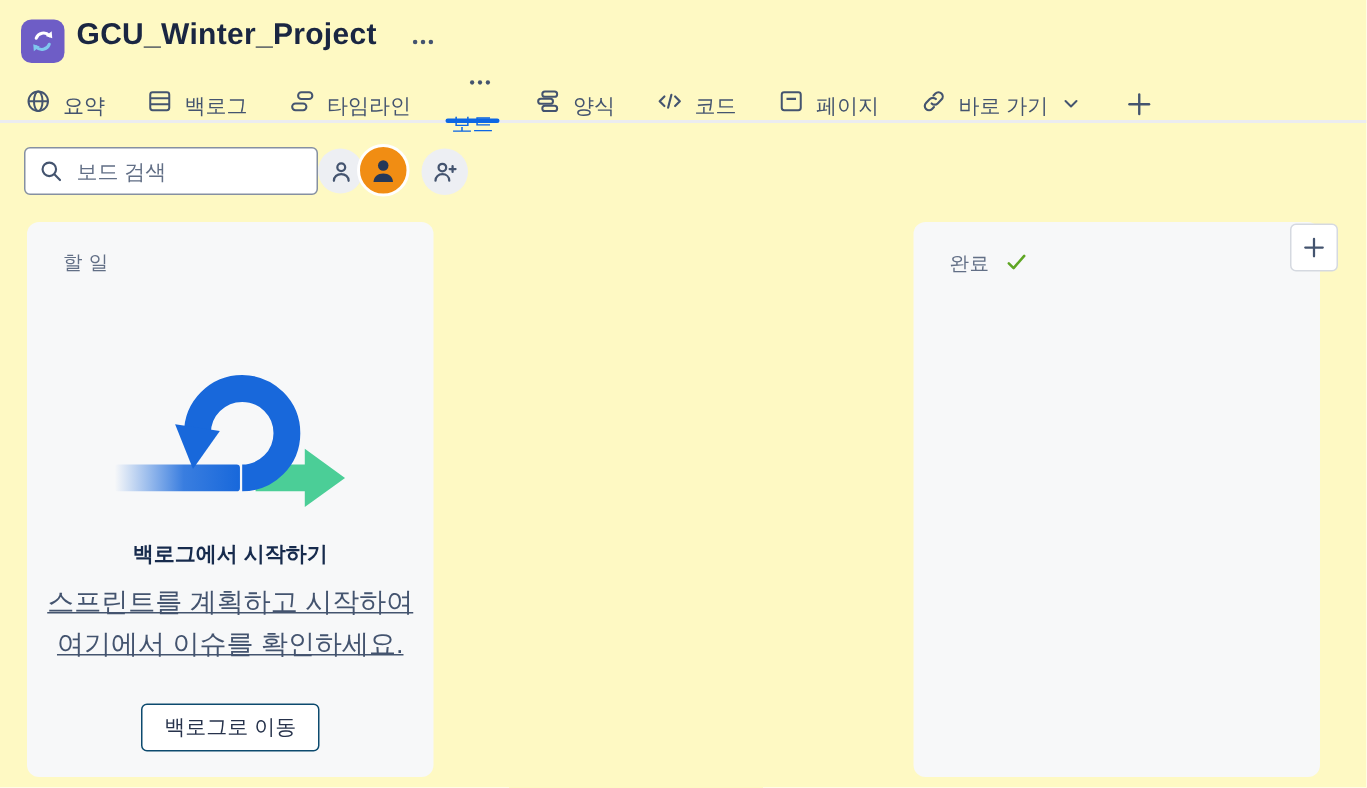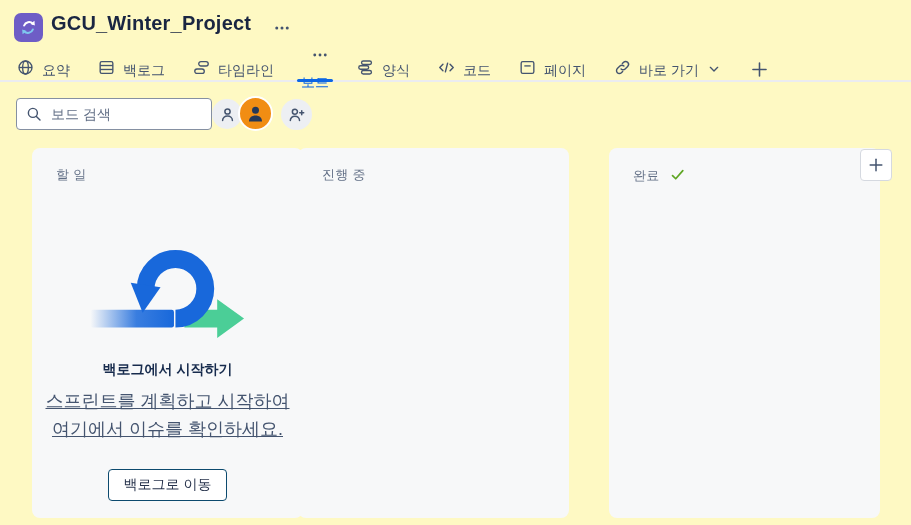--- a/index.html
+++ b/index.html
@@ -70,21 +70,21 @@
   }
   .avatar-gray  { left: 212px; top: 99px;  width: 30px; height: 30px; background: #EDEFF3; }
   .avatar-orange{ left: 238px; top: 96px;  width: 35px; height: 35px; background: #F18D13; border: 2px solid #fff; }
   .avatar-add   { left: 281px; top: 99px;  width: 31px; height: 31px; background: #EDEFF3; }
 
   
   .column {
     position: absolute; top: 148px; width: 271px; height: 370px;
     background: #F7F8F9; border-radius: 8px;
   }
-  .col-1 { left: 32px; }
+  .col-1 { left: 18px; }
   .col-2 { left: 298px; }
   .col-3 { left: 609px; }
   .col-header {
     display: flex; align-items: center; gap: 9px;
     padding: 18px 0 0 24px;
     font-size: 13px; color: #626F86; letter-spacing: 0.3px;
   }
   .add-column-btn {
     position: absolute; left: 860px; top: 149px;
     width: 32px; height: 32px;
@@ -282,25 +282,20 @@
         <path d="M 116,104 A 40,40 0 1 0 76,64" stroke="#1868DB" stroke-width="24" fill="none"></path>
         <polygon points="56,56 96,62 72,96" fill="#1868DB"></polygon>
       </svg>
       <div class="empty-title">백로그에서 시작하기</div>
       <div class="empty-desc">스프린트를 계획하고 시작하여
 여기에서 이슈를 확인하세요.</div>
       <button class="empty-btn">백로그로 이동</button>
     </div>
   </div>
 
-  <div class="column col-2">
-    <div class="col-header">
-      <span>진행 중</span>
-    </div>
-  </div>
 
   <div class="column col-3">
     <div class="col-header">
       <span>완료</span>
       <span>
         <svg width="17" height="17" viewBox="0 0 24 24" fill="none" stroke="#5FA624" stroke-width="2.4" stroke-linecap="round" stroke-linejoin="round">
           <path d="M5 13.5 L9.5 18 L19.5 6.5"></path>
         </svg>
       </span>
     </div>

